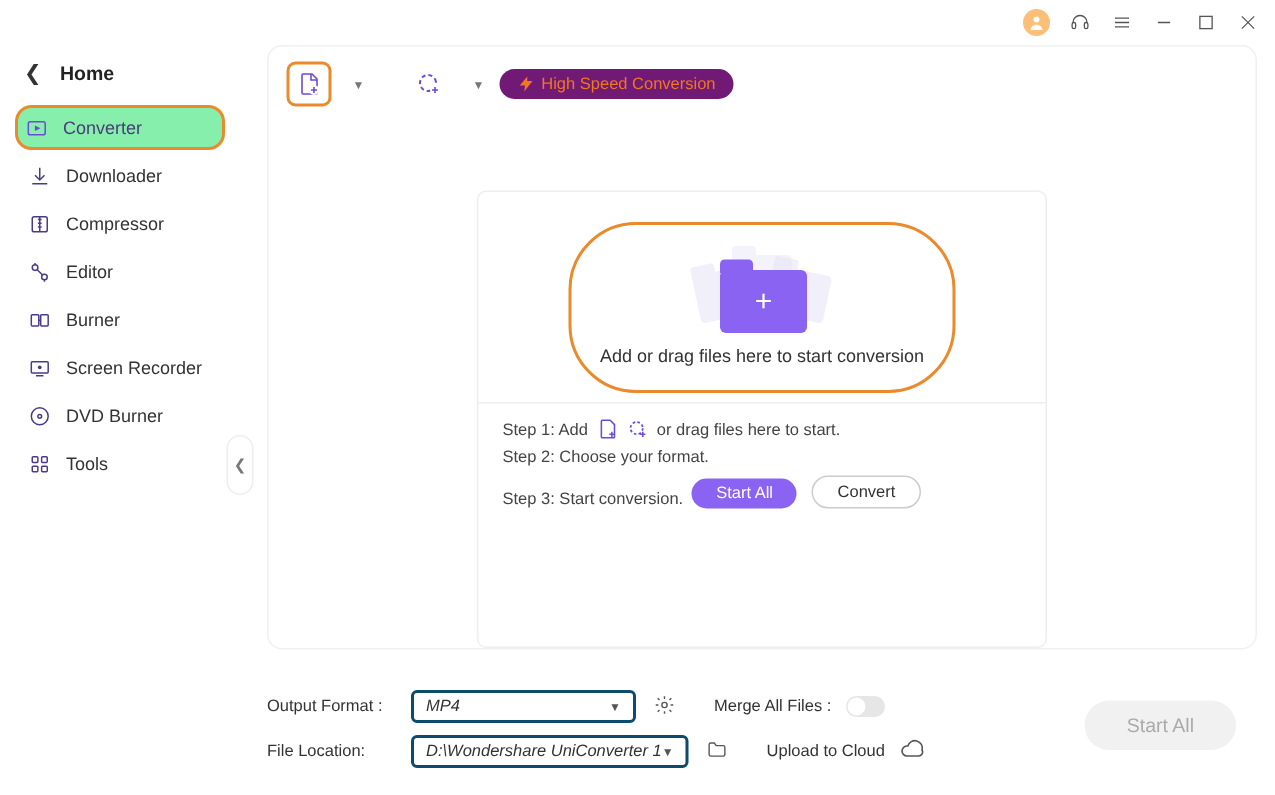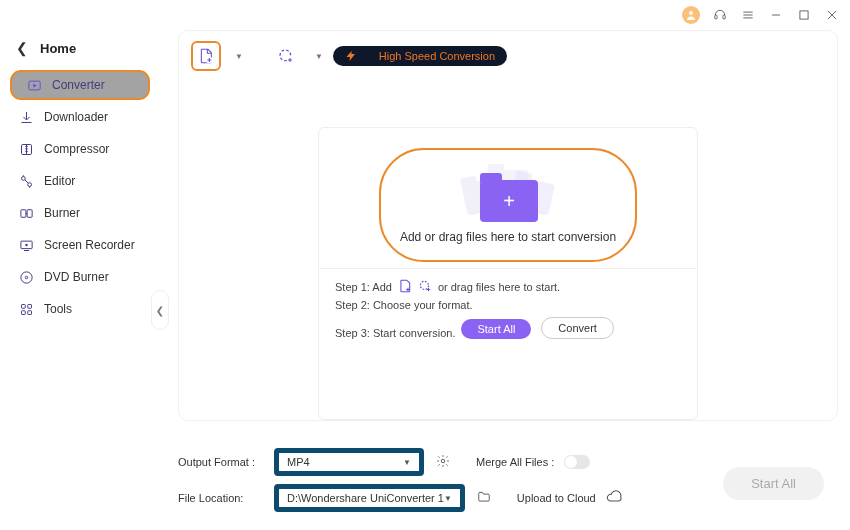--- a/index.html
+++ b/index.html
@@ -8,37 +8,37 @@
 .titlebar .avatar { width: 18px; height: 18px; border-radius: 50%; background: #fbbf77; display: flex; align-items: center; justify-content: center; }
 .titlebar .avatar svg { width: 12px; height: 12px; fill: #fff; }
 .titlebar .tb-icon { width: 16px; height: 16px; display: flex; align-items: center; justify-content: center; color: #555; cursor: pointer; }
 .titlebar .tb-icon svg { width: 14px; height: 14px; stroke: #555; fill: none; stroke-width: 1.5; }
 .layout { display: flex; height: 500px; }
 .sidebar { width: 160px; padding: 6px 10px 0 10px; position: relative; }
 .home-row { display: flex; align-items: center; gap: 14px; padding: 4px 6px 14px 6px; }
 .home-row .back-ico { width: 10px; text-align: center; color: #333; font-size: 14px; }
 .home-row .home-lbl { font-size: 13px; font-weight: 600; color: #222; }
 .nav-item { display: flex; align-items: center; gap: 10px; padding: 7px 8px; border-radius: 11px; font-size: 12px; color: #333; cursor: pointer; margin-bottom: 2px; }
-.nav-item.active { background: #a3a3a3; border: 2px solid #ea8a2c; padding: 5px 14px; color: #4a3b7a; }
+.nav-item.active { background: #86efac; border: 2px solid #ea8a2c; padding: 5px 4px; color: #4a3b7a; }
 .nav-item .n-ico { width: 16px; height: 16px; display: flex; align-items: center; justify-content: center; color: #4a3b88; }
 .nav-item.active .n-ico { color: #6b4bd8; }
 .nav-item .n-ico svg { width: 15px; height: 15px; stroke: currentColor; fill: none; stroke-width: 1.6; }
 .collapse-handle { position: absolute; right: -9px; top: 260px; width: 18px; height: 40px; background: #fff; border: 1px solid #eee; border-radius: 9px; display: flex; align-items: center; justify-content: center; font-size: 10px; color: #777; cursor: pointer; }
 .main { flex: 1; padding: 0 12px 0 18px; display: flex; flex-direction: column; }
 .panel { background: #fff; border: 1px solid #f0f0f0; border-radius: 10px; padding: 10px 12px 0 12px; flex: 1; display: flex; flex-direction: column; }
 .panel-top { display: flex; align-items: center; gap: 10px; }
 .tool-btn { width: 30px; height: 30px; border-radius: 6px; display: flex; align-items: center; justify-content: center; cursor: pointer; position: relative; }
 .tool-btn.highlight { border: 2px solid #ea8a2c; }
 .tool-caret { font-size: 8px; color: #777; margin-left: 4px; }
 .file-add-svg { width: 16px; height: 16px; }
 .url-add-svg { width: 16px; height: 16px; }
 .seg { margin-left: auto; position: relative; left: -60px; display: flex; background: #f2f3f5; border-radius: 14px; padding: 2px; }
 .seg > div { padding: 4px 22px; font-size: 11px; border-radius: 12px; color: #666; cursor: pointer; }
 .seg > div.on { background: #fff; color: #333; box-shadow: 0 0 0 1px #eee; }
-.hsc { display: flex; align-items: center; gap: 22px; background: #0f172a; border-radius: 14px; padding: 4px 12px; font-size: 11px; color: #ef7721; cursor: pointer; justify-content: space-between; }
+.hsc { display: flex; align-items: center; gap: 4px; background: #701a75; border-radius: 14px; padding: 4px 12px; font-size: 11px; color: #ef7721; cursor: pointer; justify-content: space-between; }
 .hsc svg { width: 12px; height: 12px; fill: #ef7721; }
 .drop-wrap { flex: 1; display: flex; justify-content: center; padding-top: 56px; }
 .drop-card { width: 380px; border: 1px solid #eee; border-radius: 6px; padding-bottom: 14px; }
 .drop-zone { margin: 20px auto 6px; width: 258px; height: 114px; border: 2px solid #ea8a2c; border-radius: 45px; display: flex; flex-direction: column; align-items: center; justify-content: center; gap: 10px; cursor: pointer; }
 .stack { position: relative; width: 100px; height: 54px; }
 .ghost { position: absolute; width: 40px; height: 32px; background: #e7e3f7; border-radius: 3px; }
 .ghost::before { content: ""; position: absolute; top: -6px; left: 0; width: 16px; height: 8px; background: inherit; border-radius: 2px 2px 0 0; }
 .g1 { left: 6px; top: 14px; transform: rotate(-12deg); opacity: .55; }
 .g2 { right: 6px; top: 14px; transform: rotate(12deg); opacity: .55; }
 .g3 { left: 30px; top: 4px; opacity: .45; }
@@ -47,21 +47,21 @@
 .drop-zone .dz-text { font-size: 12px; color: #333; }
 .steps { border-top: 1px solid #eee; padding: 10px 16px 0; }
 .step { display: flex; align-items: flex-end; gap: 6px; font-size: 11px; color: #444; margin-bottom: 6px; }
 .step .mini { width: 14px; height: 14px; display: inline-flex; align-items: center; justify-content: center; }
 .pill { padding: 4px 16px; border-radius: 13px; font-size: 11px; cursor: pointer; }
 .pill.primary { background: #8b63f3; color: #fff; }
 .pill.secondary { background: #fff; color: #333; border: 1px solid #ccc; margin-left: 4px; }
 .footer { padding: 27px 0 10px; font-size: 11px; color: #333; }
 .frow { display: flex; align-items: center; gap: 10px; margin-bottom: 8px; }
 .frow .flabel { width: 86px; color: #333; }
-.select { min-width: 150px; border: 5px solid #0c4a6e; border-radius: 4px; padding: 3px 8px; font-size: 11px; display: flex; align-items: center; justify-content: space-between; cursor: pointer; background: #fff; }
+.select { min-width: 150px; border: 2px solid #0c4a6e; border-radius: 4px; padding: 3px 8px; font-size: 11px; display: flex; align-items: center; justify-content: space-between; cursor: pointer; background: #fff; font-style: italic; }
 .select .caret { font-size: 8px; color: #555; }
 .futil { width: 18px; text-align: center; color: #555; cursor: pointer; }
 .futil svg { width: 14px; height: 14px; stroke: #555; fill: none; stroke-width: 1.6; }
 .merge-lbl, .upload-lbl { margin-left: 14px; color: #333; }
 .toggle { width: 26px; height: 14px; background: #e6e6e6; border-radius: 8px; position: relative; cursor: pointer; }
 .toggle::after { content: ""; position: absolute; left: 1px; top: 1px; width: 12px; height: 12px; background: #fff; border-radius: 50%; }
 .cloud-ico svg { width: 16px; height: 16px; stroke: #555; fill: none; stroke-width: 1.6; }
 .start-all-btn { position: absolute; right: 26px; bottom: 30px; background: #f1f1f1; color: #aaa; border-radius: 20px; padding: 9px 28px; font-size: 13px; cursor: default; }
 </style>
 </head>

